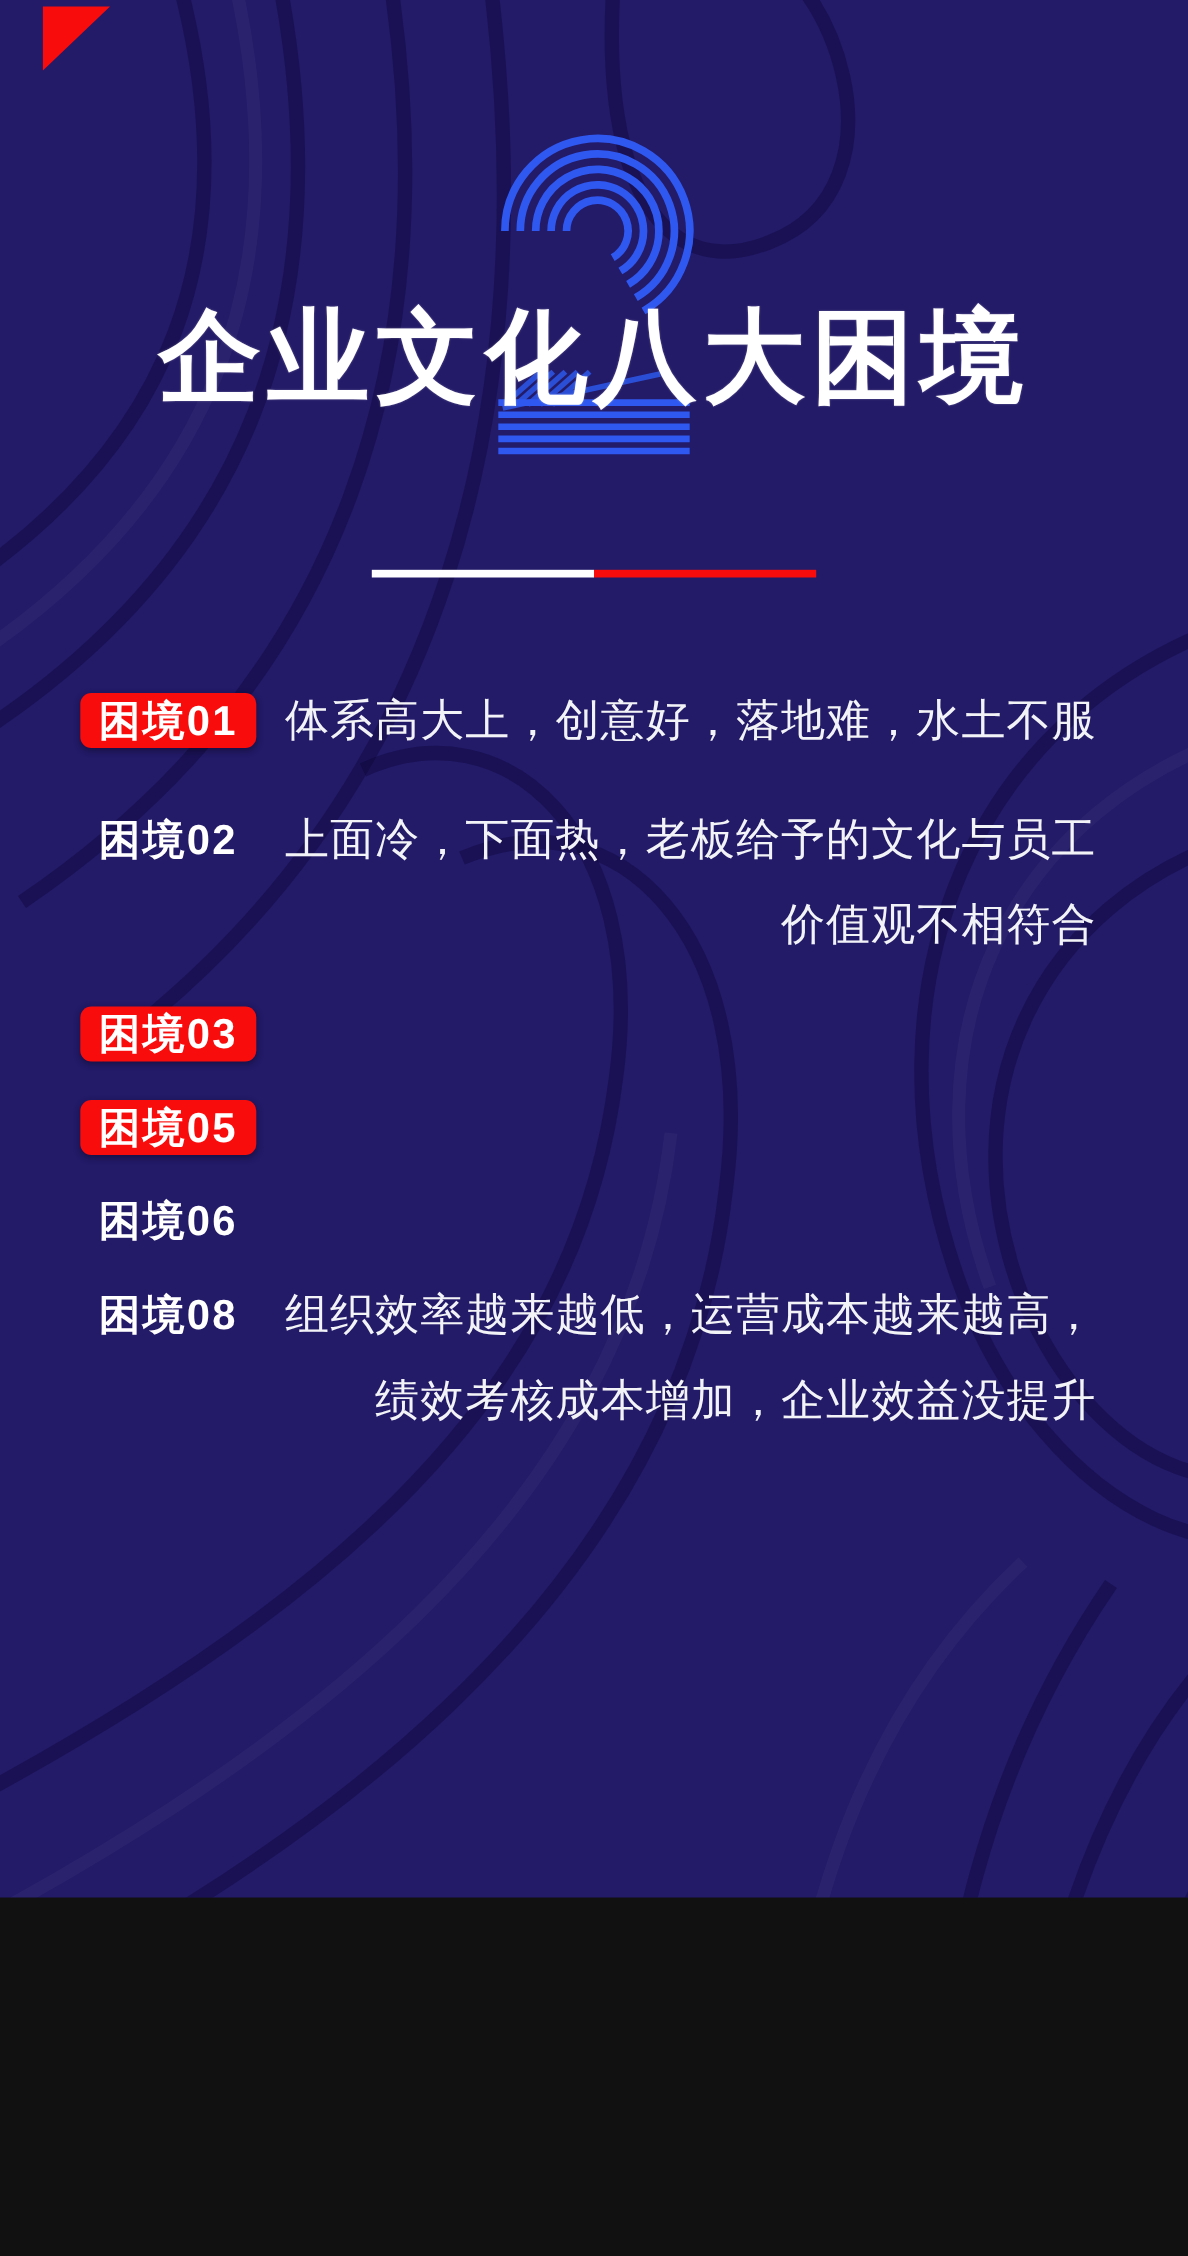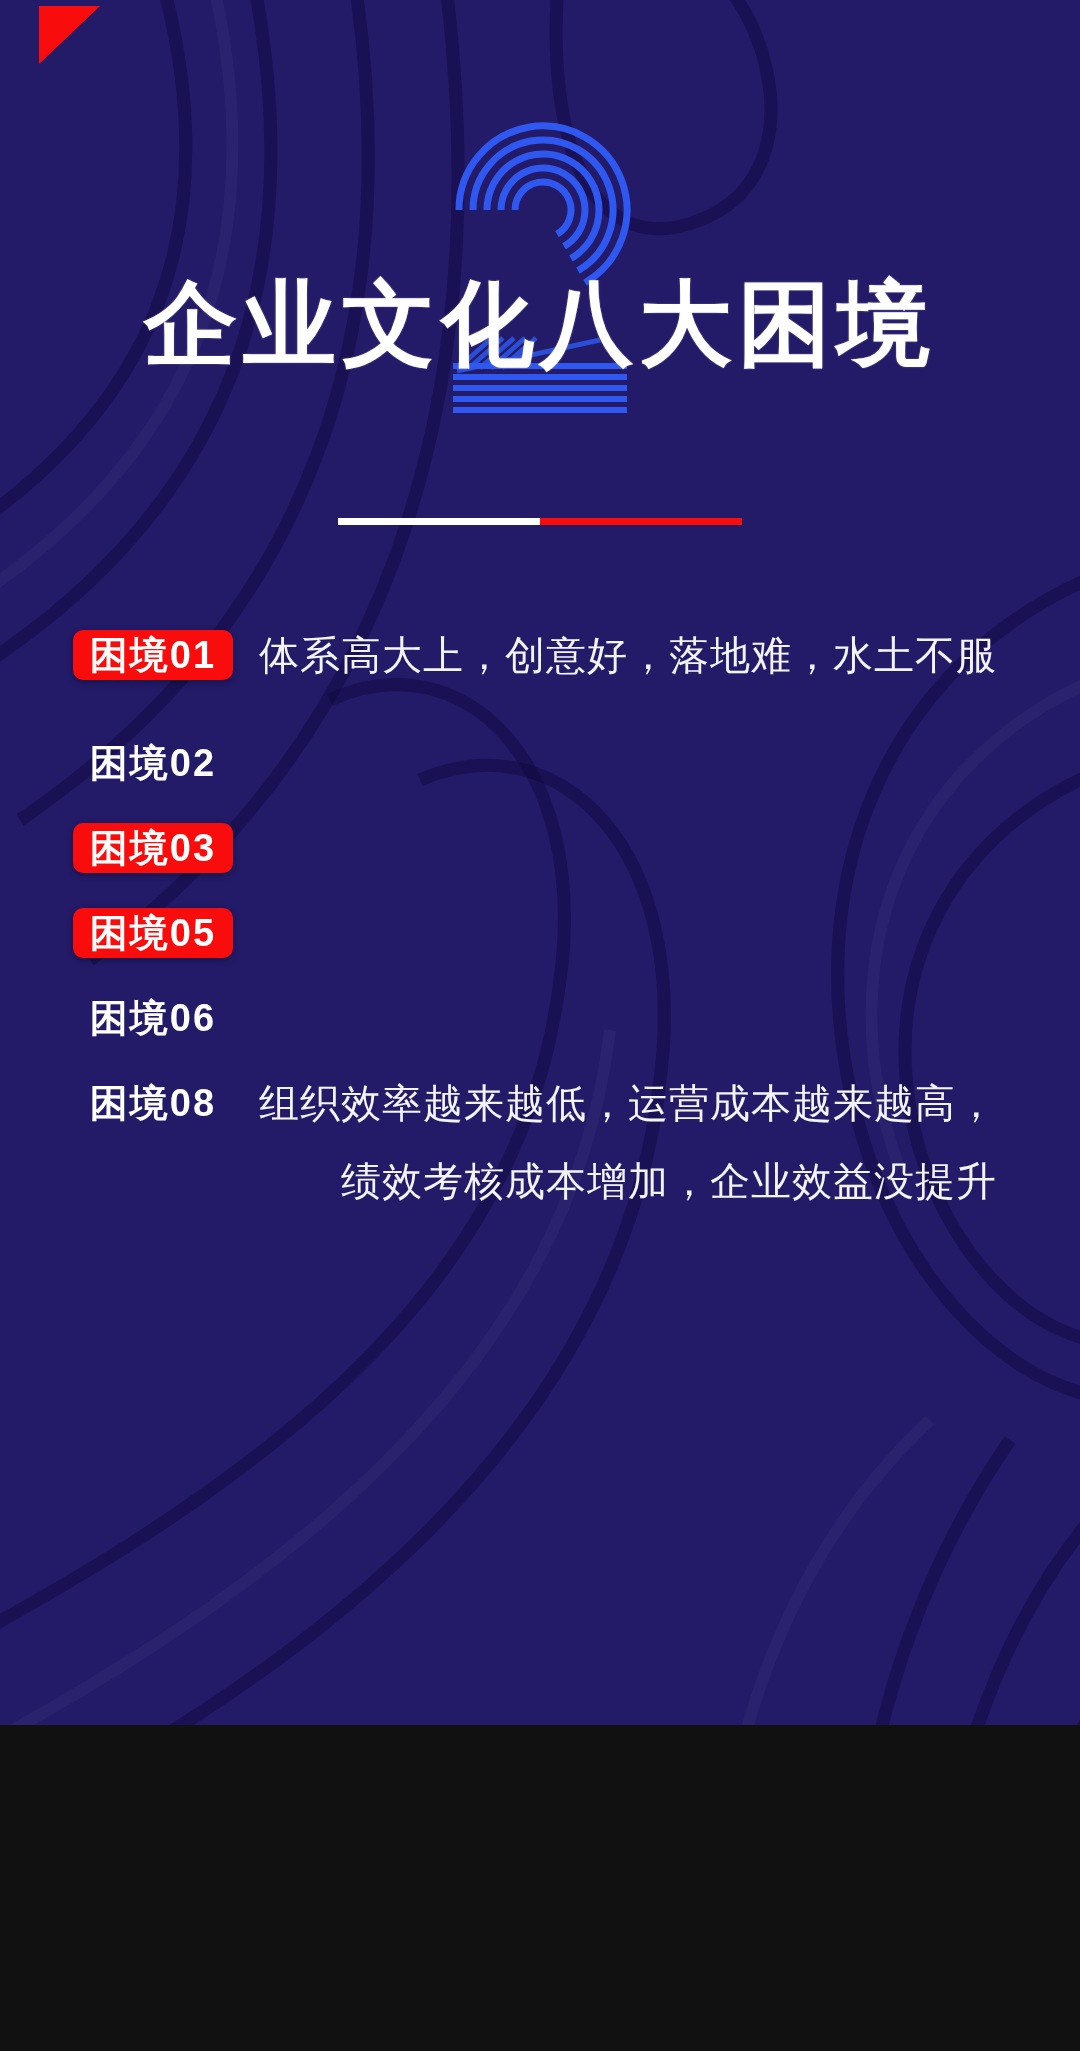--- a/index.html
+++ b/index.html
@@ -122,20 +122,21 @@
   <div class="divider"></div>
 
   <div class="list">
 
   <div class="item">
       <div class="label badge">困境01</div>
       <div class="text">体系高大上，创意好，落地难，水土不服</div>
     </div>
       <div class="item">
       <div class="label">困境02</div>
+      <div class="text">上面冷，下面热，老板给予的文化与员工价值观不相符合</div>
     </div>
       <div class="item">
       <div class="label badge">困境03</div>
     </div>
       <div class="item">
       <div class="label badge">困境05</div>
     </div>
       <div class="item">
       <div class="label">困境06</div>
     </div>

